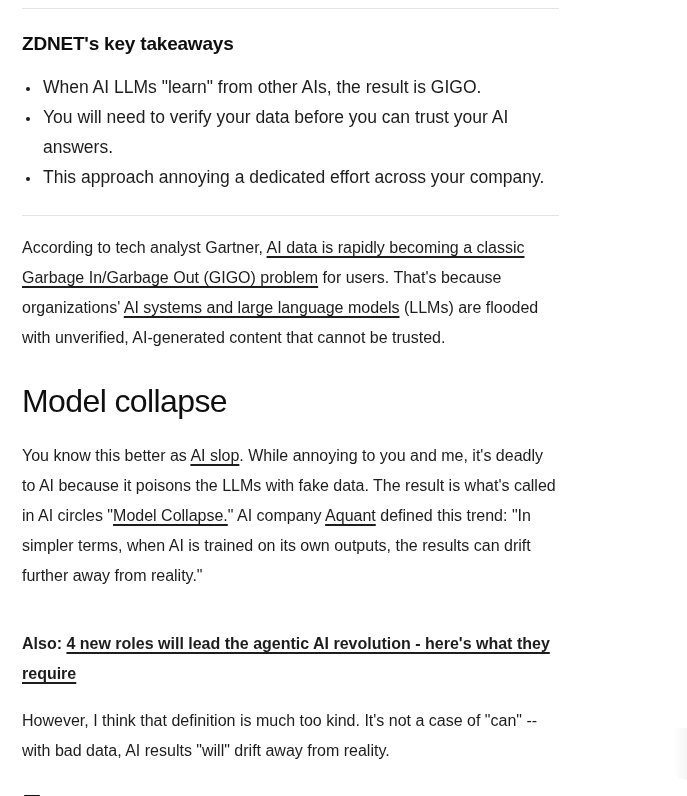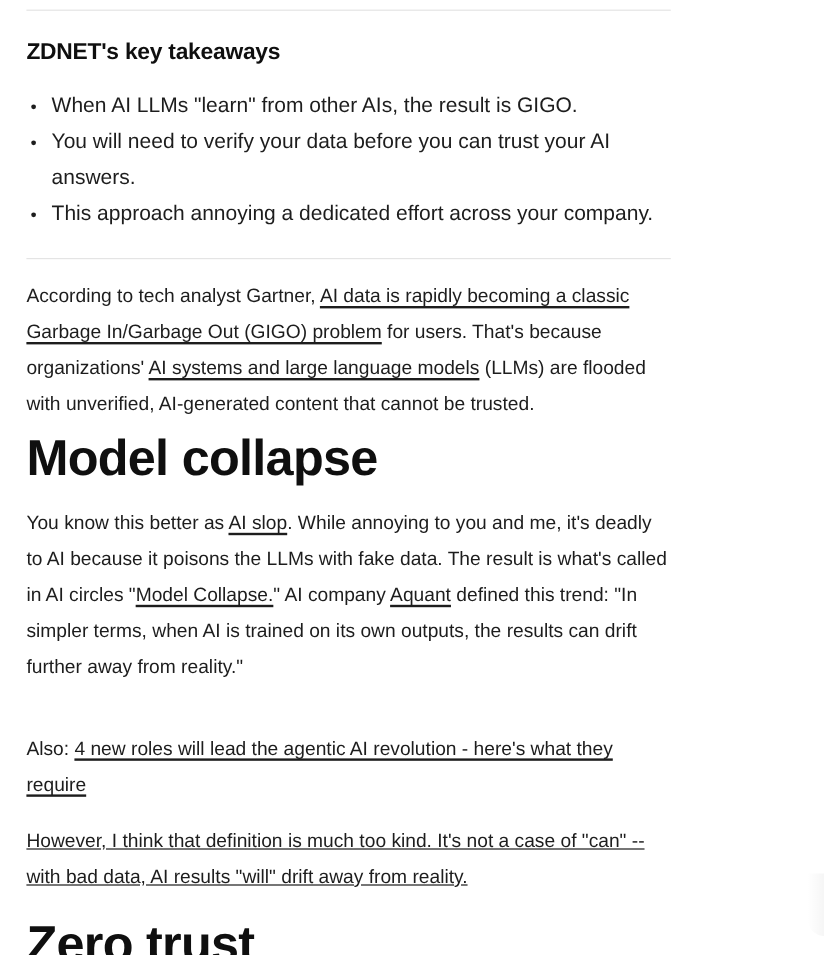--- a/index.html
+++ b/index.html
@@ -51,30 +51,30 @@
   ul.takeaways-list li::marker { font-size: 14px; }
   p.body-text {
     font-size: 16px;
     line-height: 30px;
     margin: 17px 0 0;
   }
   p.intro-paragraph { margin-top: 17px; }
   p.body2 { margin-top: 20px; }
   p.also-paragraph {
     margin-top: 38px;
+    font-weight: 700;
+  }
+  p.final-paragraph { margin-top: 17px; }
+  h2.section-heading {
+    font-size: 32px;
+    line-height: 40px;
     font-weight: 400;
-  }
-  p.final-paragraph { margin-top: 17px; text-decoration: underline; }
-  h2.section-heading {
-    font-size: 42px;
-    line-height: 40px;
-    font-weight: 700;
     letter-spacing: -0.6px;
     color: var(--heading);
-    margin: 9px 0 0;
+    margin: 28px 0 0;
   }
   h2.section-heading-zero { margin-top: 20px; }
   a.inline-link {
     color: inherit;
     text-decoration: underline;
     text-decoration-thickness: 1.5px;
     text-underline-offset: 3px;
     cursor: pointer;
   }
   .floating-widget-edge {

